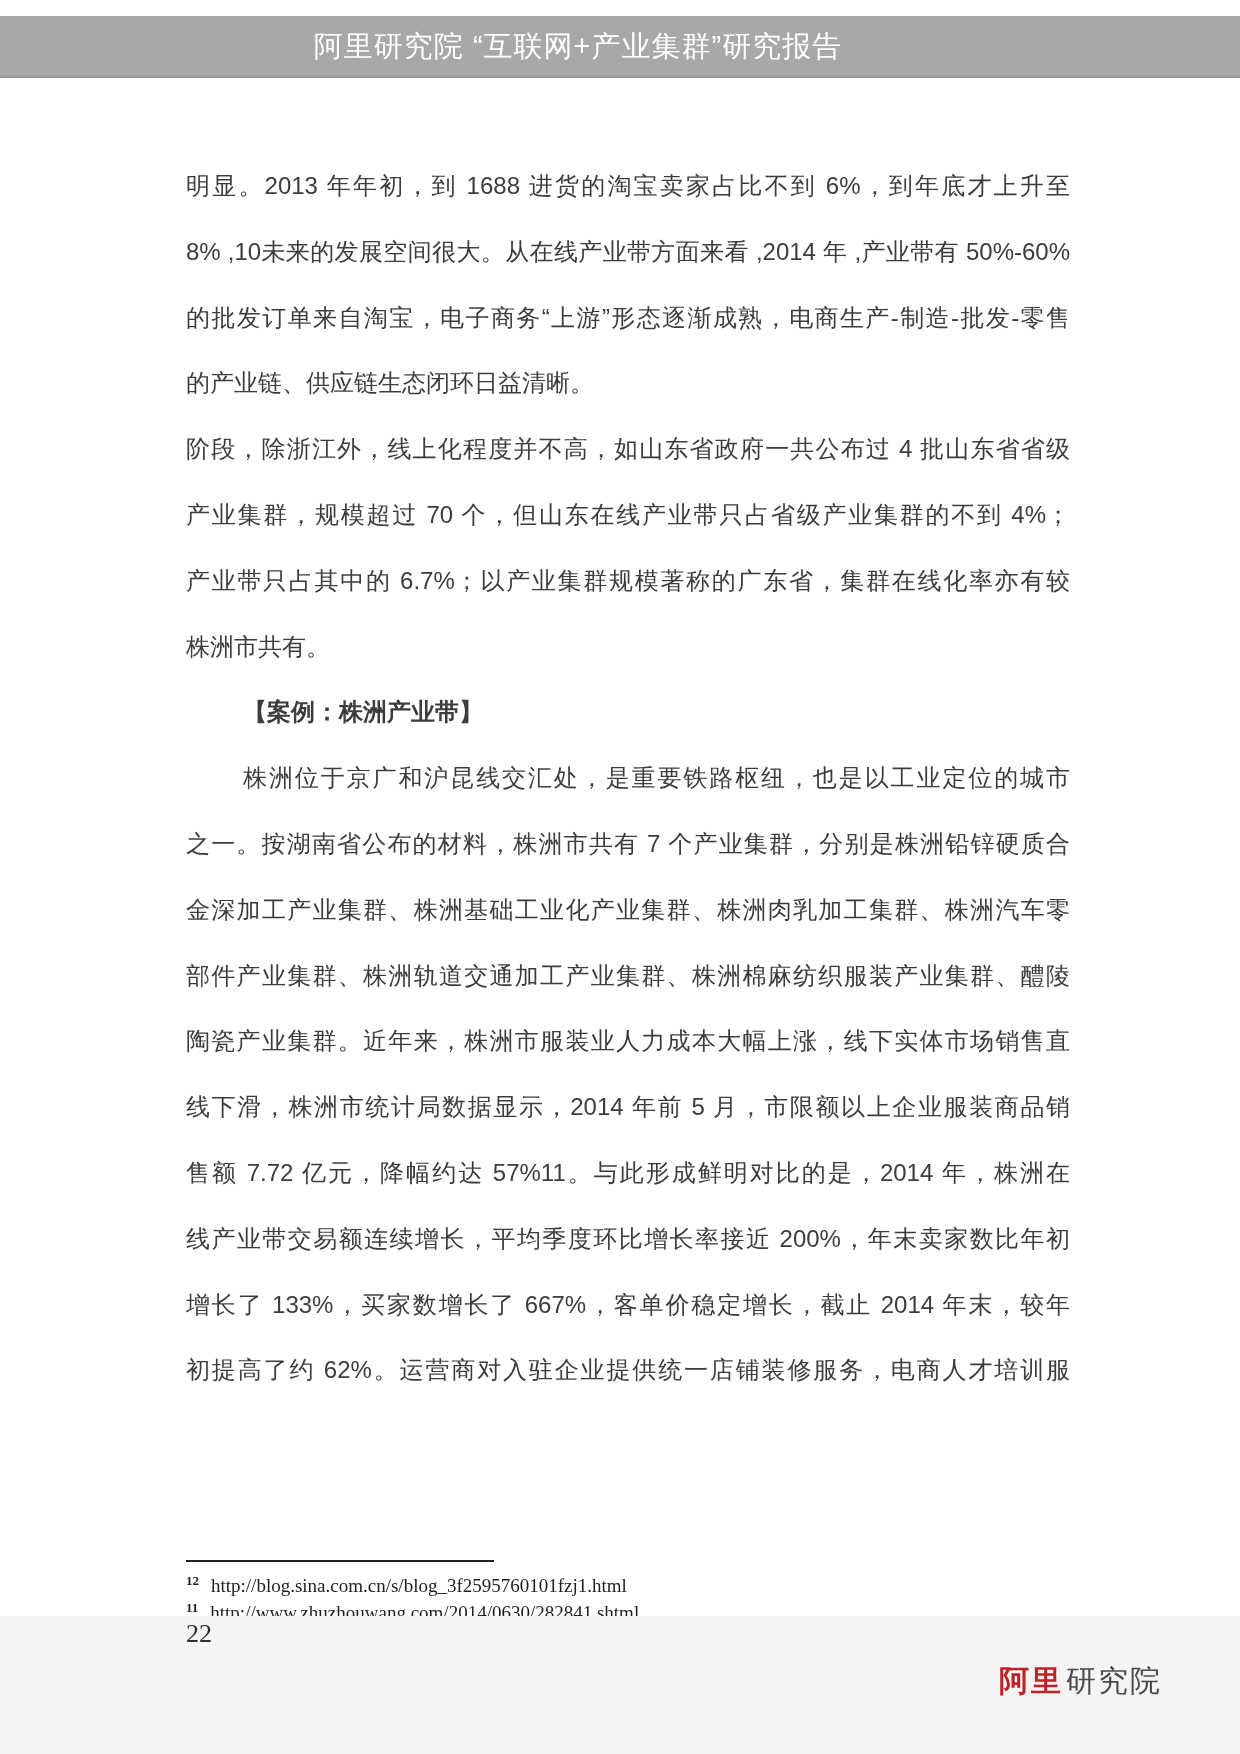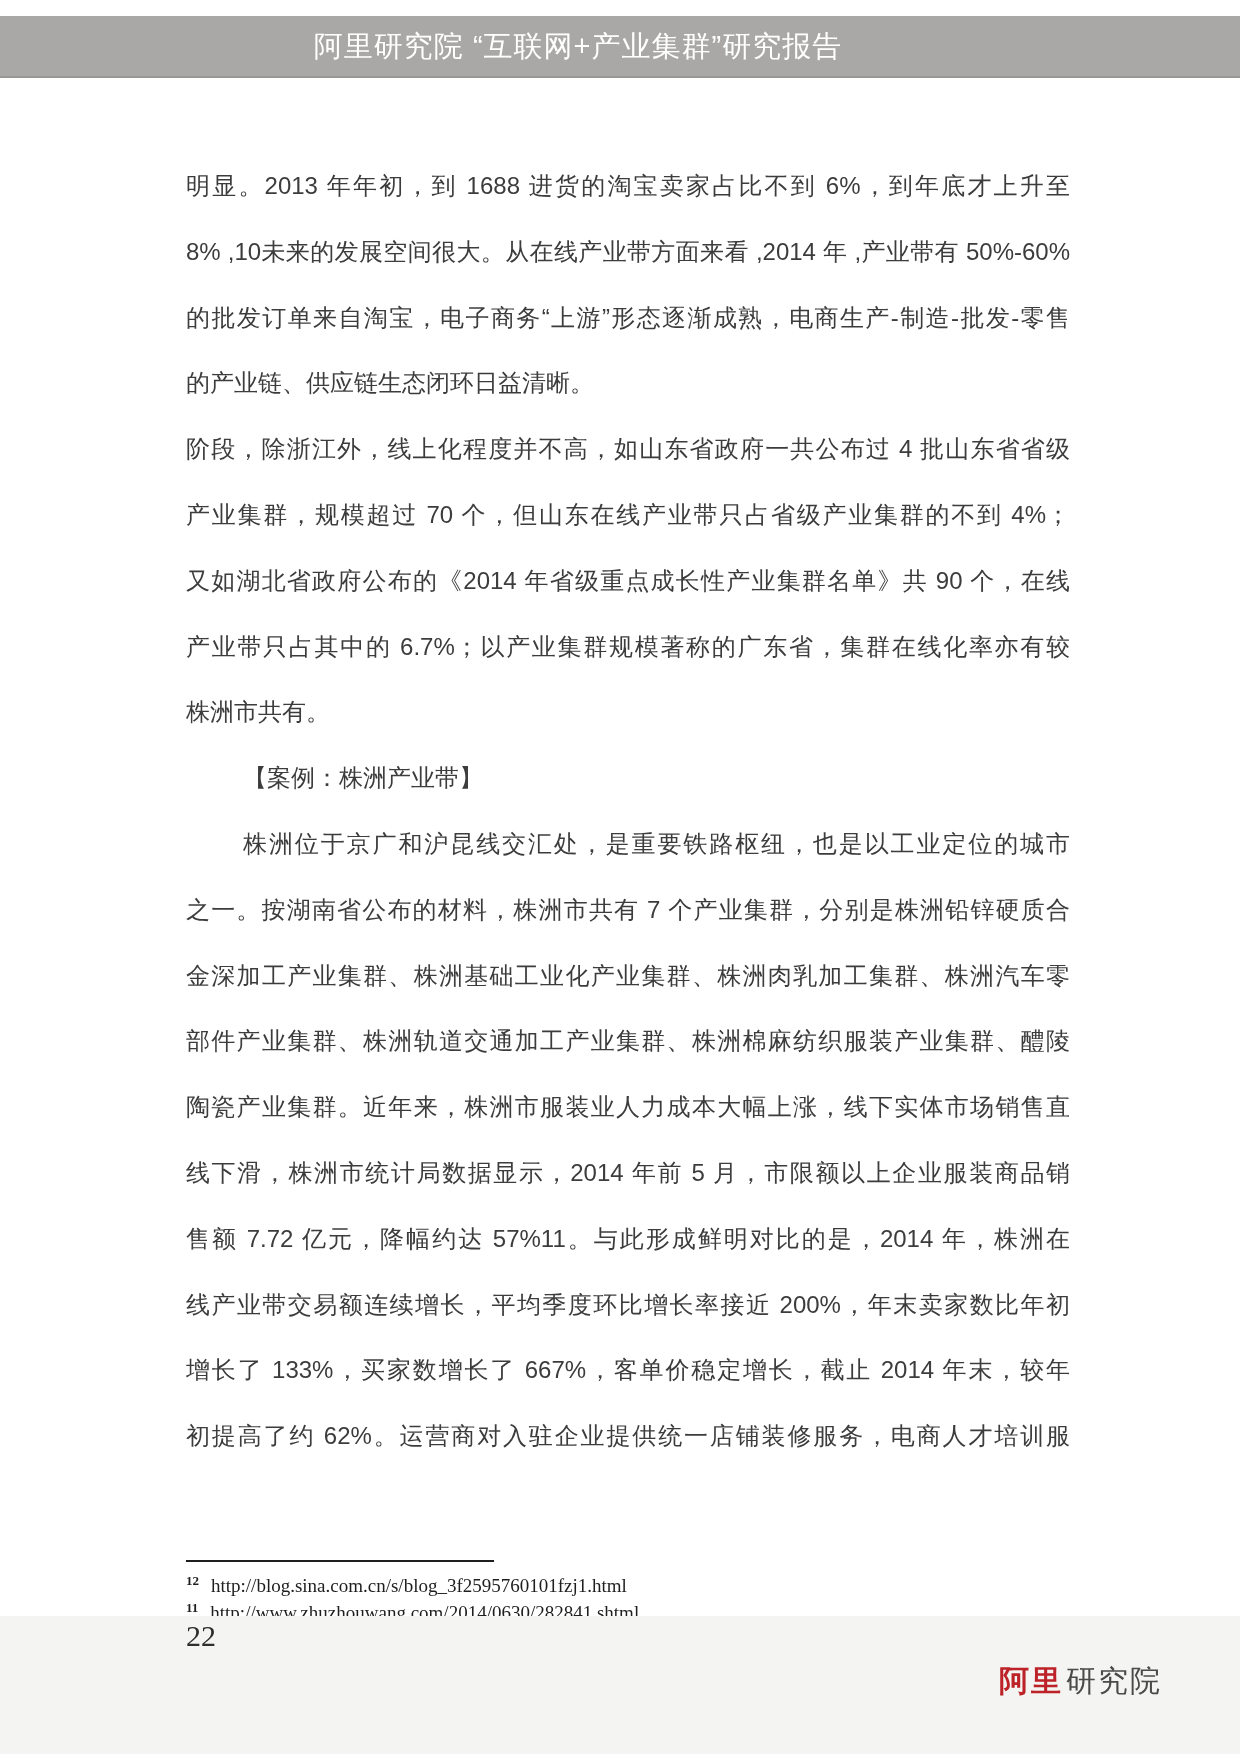--- a/index.html
+++ b/index.html
@@ -23,21 +23,21 @@
     position:absolute;left:186px;top:137px;width:884px;
     color:#3c3c3c;font-size:24px;
   }
   .tl{
     height:65.8px;line-height:65.8px;
     text-align:justify;text-align-last:justify;
     overflow:hidden;white-space:normal;
   }
   .tl.flush{text-align:left;text-align-last:left;}
   .tl.ind{padding-left:57px;}
-  .tl.bold{font-weight:normal;}
+  .tl.bold{font-weight:bold;}
   
   .footnote-sep{
     position:absolute;left:186px;top:1544px;width:308px;height:0;
     border-top:2px solid #1f1f1f;
   }
   .footnotes{
     position:absolute;left:186px;top:1551px;
     font-family:"Liberation Serif",serif;font-size:19px;color:#1e1e1e;
   }
   .fn-row{height:27px;line-height:27px;white-space:nowrap;}
@@ -45,21 +45,21 @@
     display:inline-block;vertical-align:super;font-size:13px;font-weight:bold;
     margin-right:12px;
   }
   
   .footer-band{
     position:absolute;left:0;top:1600px;width:1240px;height:144px;
     background:#f4f4f2;
   }
   .page-number{
     position:absolute;left:186px;top:3px;
-    font-family:"Liberation Serif",serif;font-size:30px;color:#2e2e2e;
+    font-family:"Liberation Serif",serif;font-size:26px;color:#2e2e2e;
   }
   .logo{position:absolute;left:986px;top:46px;line-height:1;}
   .logo-en{font-size:42px;letter-spacing:-1px;white-space:nowrap;}
   .logo-ali{color:#bc2227;font-weight:bold;}
   .logo-research{color:#3e3e3e;}
   .logo-cn{font-size:30px;margin-top:4px;padding-left:13px;letter-spacing:2px;white-space:nowrap;}
   .logo-cn-ali{color:#bc2227;font-weight:bold;}
   .logo-cn-rest{color:#4a4a4a;margin-left:3px;}
   .bottom-bar{
     position:absolute;left:0;top:1744px;width:1240px;height:10px;
@@ -80,21 +80,20 @@
     <div>
       <div class="tl">明显。2013 年年初，到 1688 进货的淘宝卖家占比不到 6%，到年底才上升至</div>
       <div class="tl">8% ,10未来的发展空间很大。从在线产业带方面来看 ,2014 年 ,产业带有 50%-60%</div>
       <div class="tl">的批发订单来自淘宝，电子商务“上游”形态逐渐成熟，电商生产-制造-批发-零售</div>
       <div class="tl flush">的产业链、供应链生态闭环日益清晰。</div>
     </div>
 
     <div>
       <div class="tl">阶段，除浙江外，线上化程度并不高，如山东省政府一共公布过 4 批山东省省级</div>
       <div class="tl">产业集群，规模超过 70 个，但山东在线产业带只占省级产业集群的不到 4%；</div>
-      <div class="tl">又如湖北省政府公布的《2014 年省级重点成长性产业集群名单》共 90 个，在线</div>
       <div class="tl">产业带只占其中的 6.7%；以产业集群规模著称的广东省，集群在线化率亦有较</div>
       <div class="tl flush">株洲市共有。</div>
     </div>
 
     <div class="tl flush ind bold">【案例：株洲产业带】</div>
 
     <div>
       <div class="tl ind">株洲位于京广和沪昆线交汇处，是重要铁路枢纽，也是以工业定位的城市</div>
       <div class="tl">之一。按湖南省公布的材料，株洲市共有 7 个产业集群，分别是株洲铅锌硬质合</div>
       <div class="tl">金深加工产业集群、株洲基础工业化产业集群、株洲肉乳加工集群、株洲汽车零</div>

